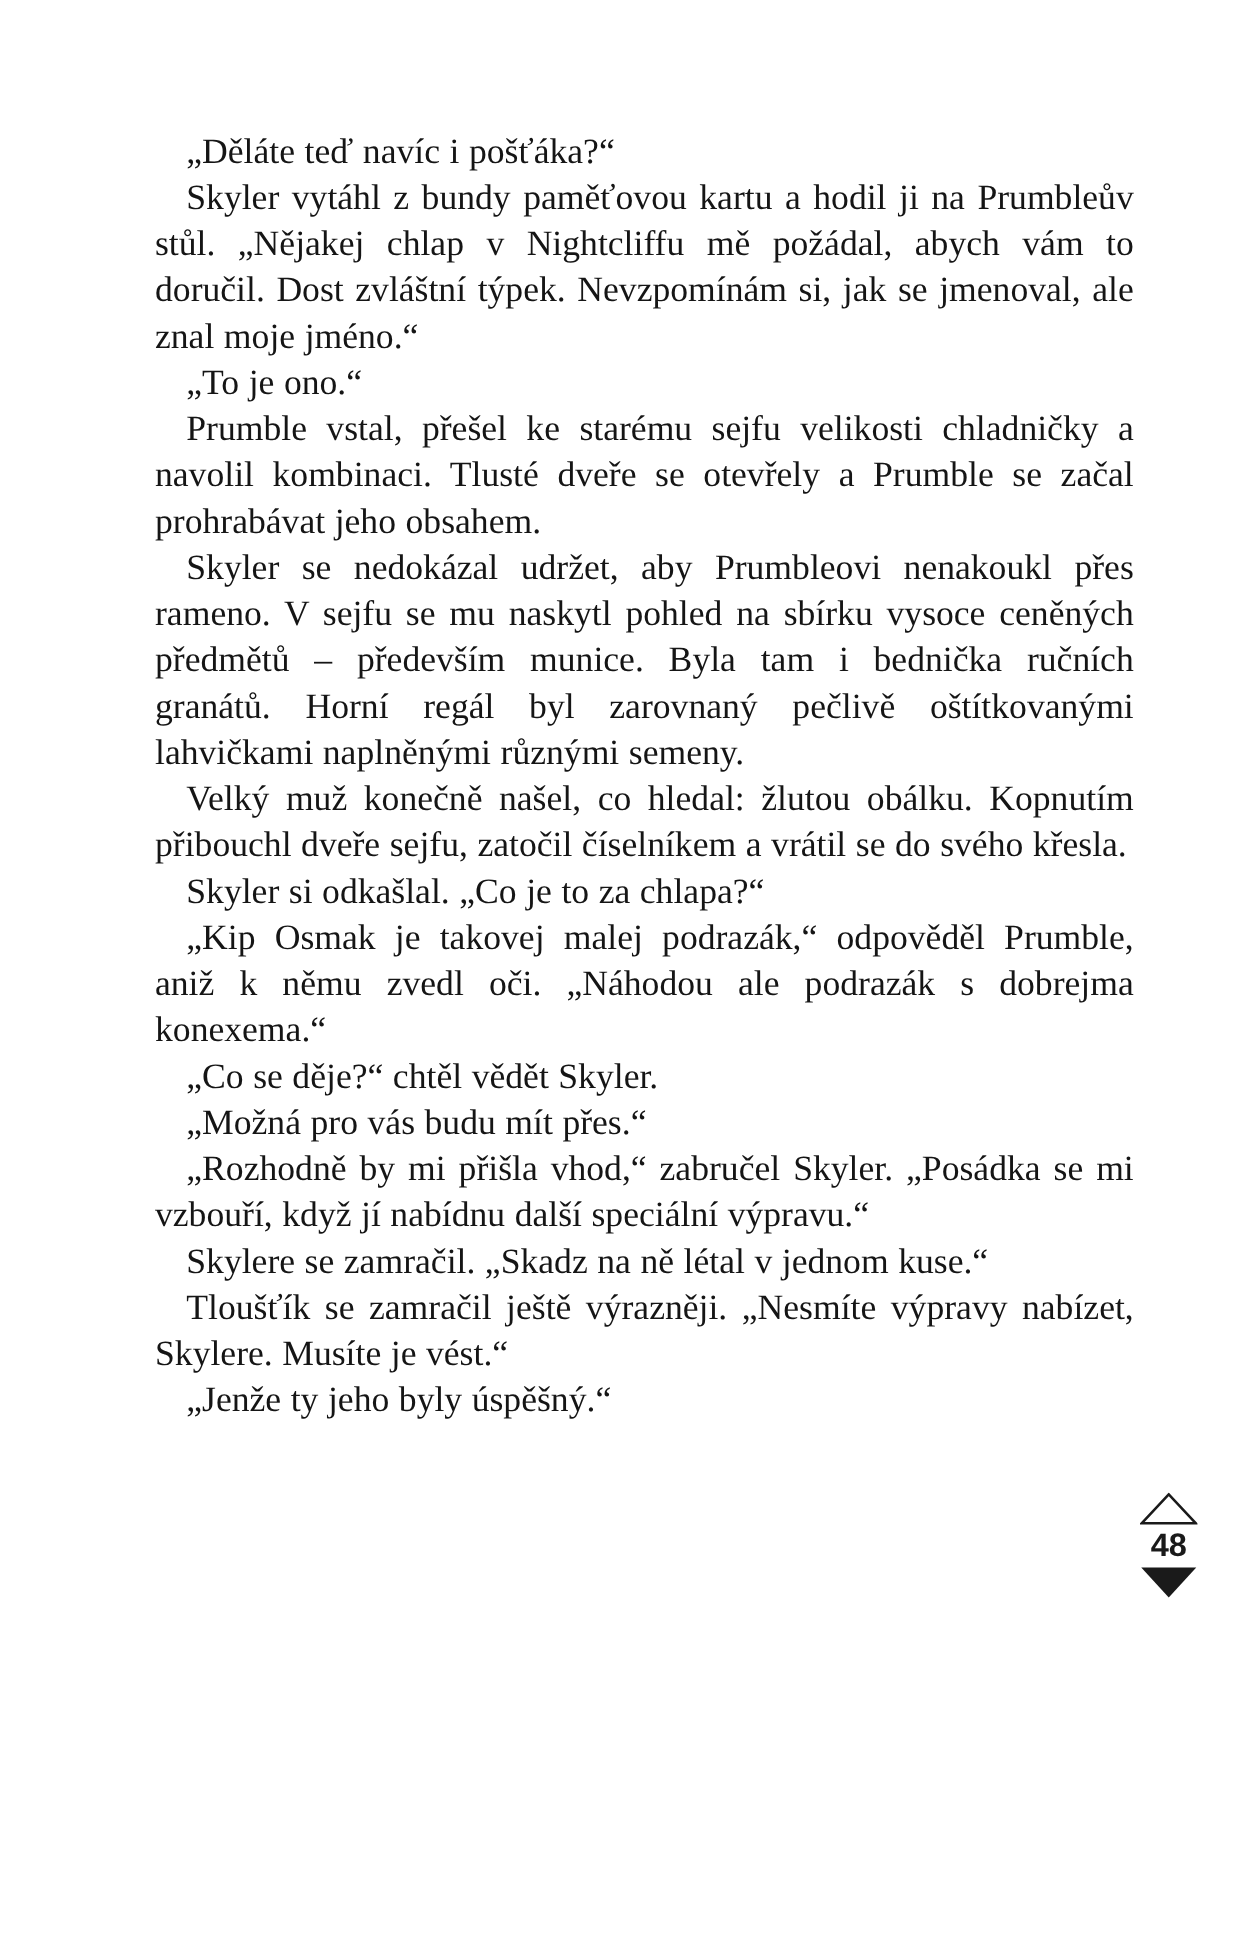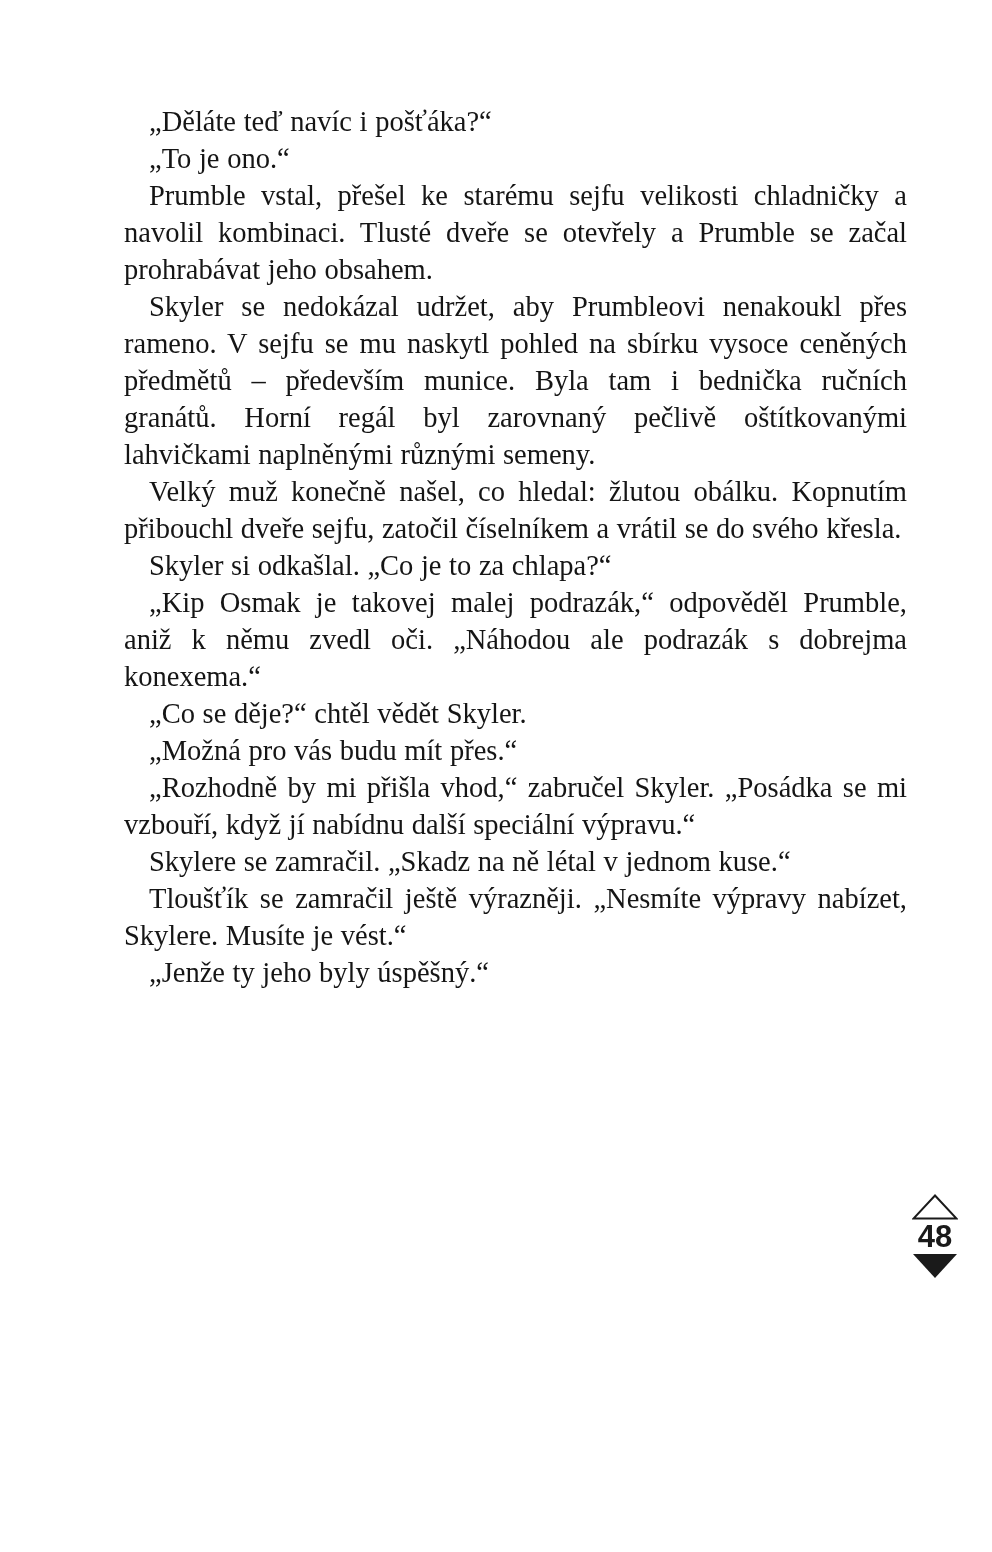--- a/index.html
+++ b/index.html
@@ -49,33 +49,34 @@
     height: 26px;
     padding: 0;
     border: none;
     background: transparent;
     cursor: pointer;
     line-height: 0;
   }
   .pager .num {
     font-family: "Liberation Sans", sans-serif;
     font-weight: bold;
-    font-size: 31px;
+    font-size: 26px;
     line-height: 29px;
     color: #1a1a1a;
     text-align: center;
   }
 </style>
 </head>
 <body>
 
 <div class="book-page">
 
   <div class="text-block">
     <p>„Děláte teď navíc i pošťáka?“</p>
+    <p>Skyler vytáhl z bundy paměťovou kartu a hodil ji na Prumbleův stůl. „Nějakej chlap v Nightcliffu mě požádal, abych vám to doručil. Dost zvláštní týpek. Nevzpomínám si, jak se jmenoval, ale znal moje jméno.“</p>
     <p>„To je ono.“</p>
     <p>Prumble vstal, přešel ke starému sejfu velikosti chladničky a navolil kombinaci. Tlusté dveře se otevřely a Prumble se začal prohrabávat jeho obsahem.</p>
     <p>Skyler se nedokázal udržet, aby Prumbleovi nenakoukl přes rameno. V sejfu se mu naskytl pohled na sbírku vysoce ceněných předmětů – především munice. Byla tam i bednička ručních granátů. Horní regál byl zarovnaný pečlivě oštítkovanými lahvičkami naplněnými různými semeny.</p>
     <p>Velký muž konečně našel, co hledal: žlutou obálku. Kopnutím přibouchl dveře sejfu, zatočil číselníkem a vrátil se do svého křesla.</p>
     <p>Skyler si odkašlal. „Co je to za chlapa?“</p>
     <p>„Kip Osmak je takovej malej podrazák,“ odpověděl Prumble, aniž k němu zvedl oči. „Náhodou ale podrazák s dobrejma konexema.“</p>
     <p>„Co se děje?“ chtěl vědět Skyler.</p>
     <p>„Možná pro vás budu mít přes.“</p>
     <p>„Rozhodně by mi přišla vhod,“ zabručel Skyler. „Posádka se mi vzbouří, když jí nabídnu další speciální výpravu.“</p>
     <p>Skylere se zamračil. „Skadz na ně létal v jednom kuse.“</p>

